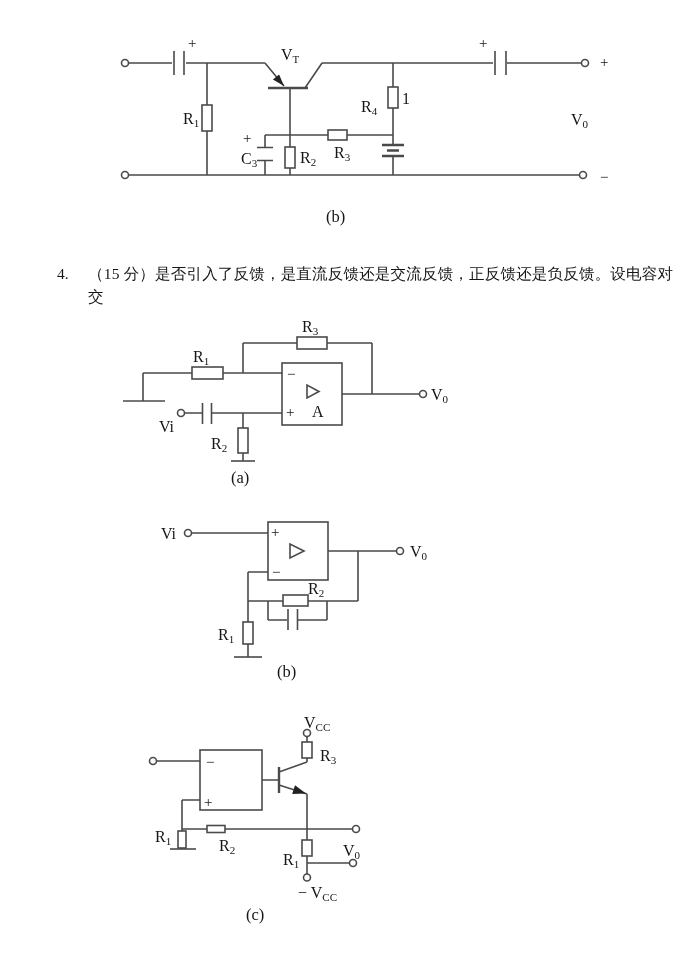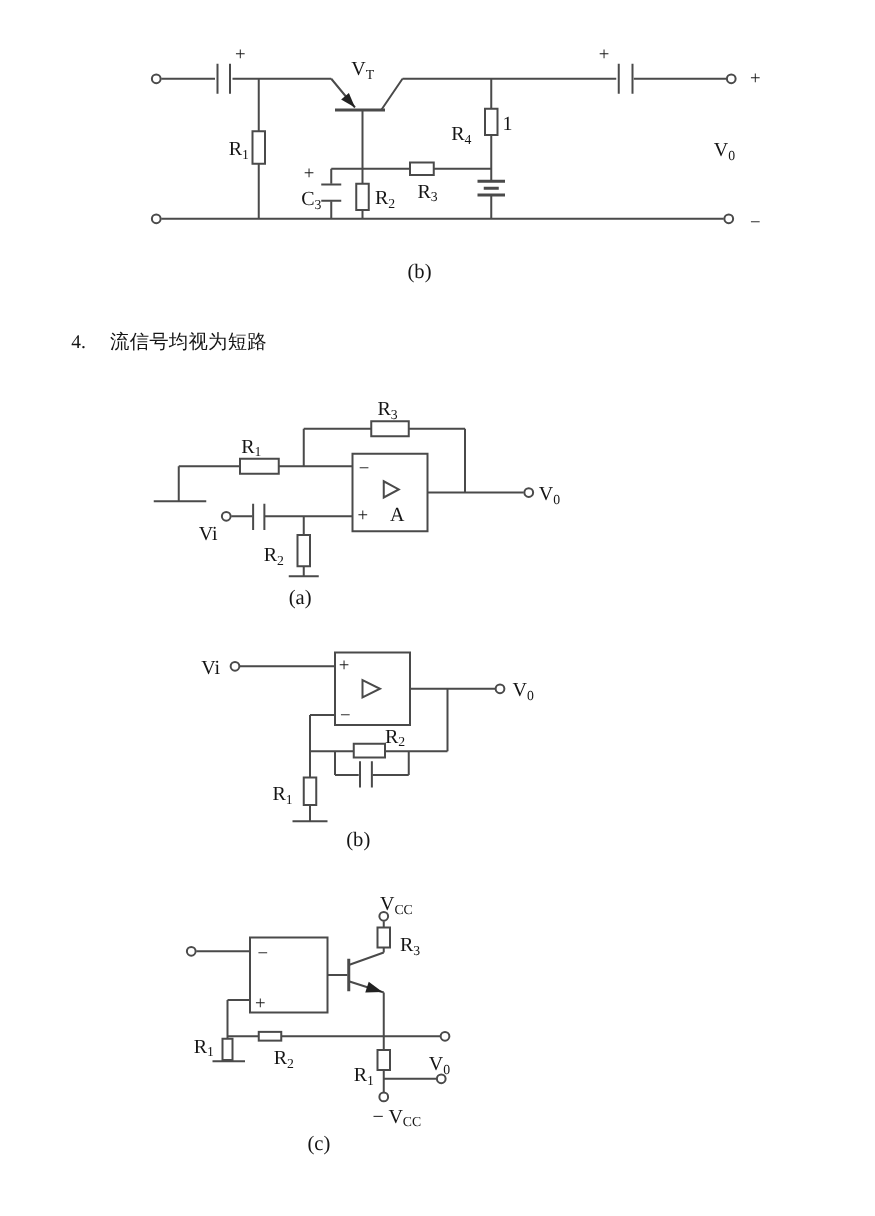--- a/index.html
+++ b/index.html
@@ -21,21 +21,21 @@
   .cap{font-size:16.5px;}
 </style>
 </head>
 <body>
 
 <div class="page">
 
   <div class="question">
     <span class="q-num">4.</span>
     <div class="q-text">
-      <div>流信号均视为短路</div>
+      <div>（15 分）是否引入了反馈，是直流反馈还是交流反馈，正反馈还是负反馈。设电容对交</div>
     </div>
   </div>
 
   <svg width="700" height="973" viewBox="0 0 700 973">
 
     <g>
       <path class="wire" d="M129,63 H172 M186,63 H265 M207,63 V105 M207,131 V175 M265,63 L284,86 M305,88 L322,63 M322,63 H493 M507,63 H581 M129,175 H579 M290,88 V147 M290,168 V175 M265,135 V147 M265,161 V175 M265,135 H328 M347,135 H393 M393,63 V87 M393,108 V145 M393,156 V175"></path>
       <path class="wire" d="M174,51 V75 M184,51 V75"></path>
       <path class="wire" d="M495,51 V75 M506,51 V75"></path>
       <path class="wire" d="M257,147.5 H273 M257,160.5 H273"></path>

